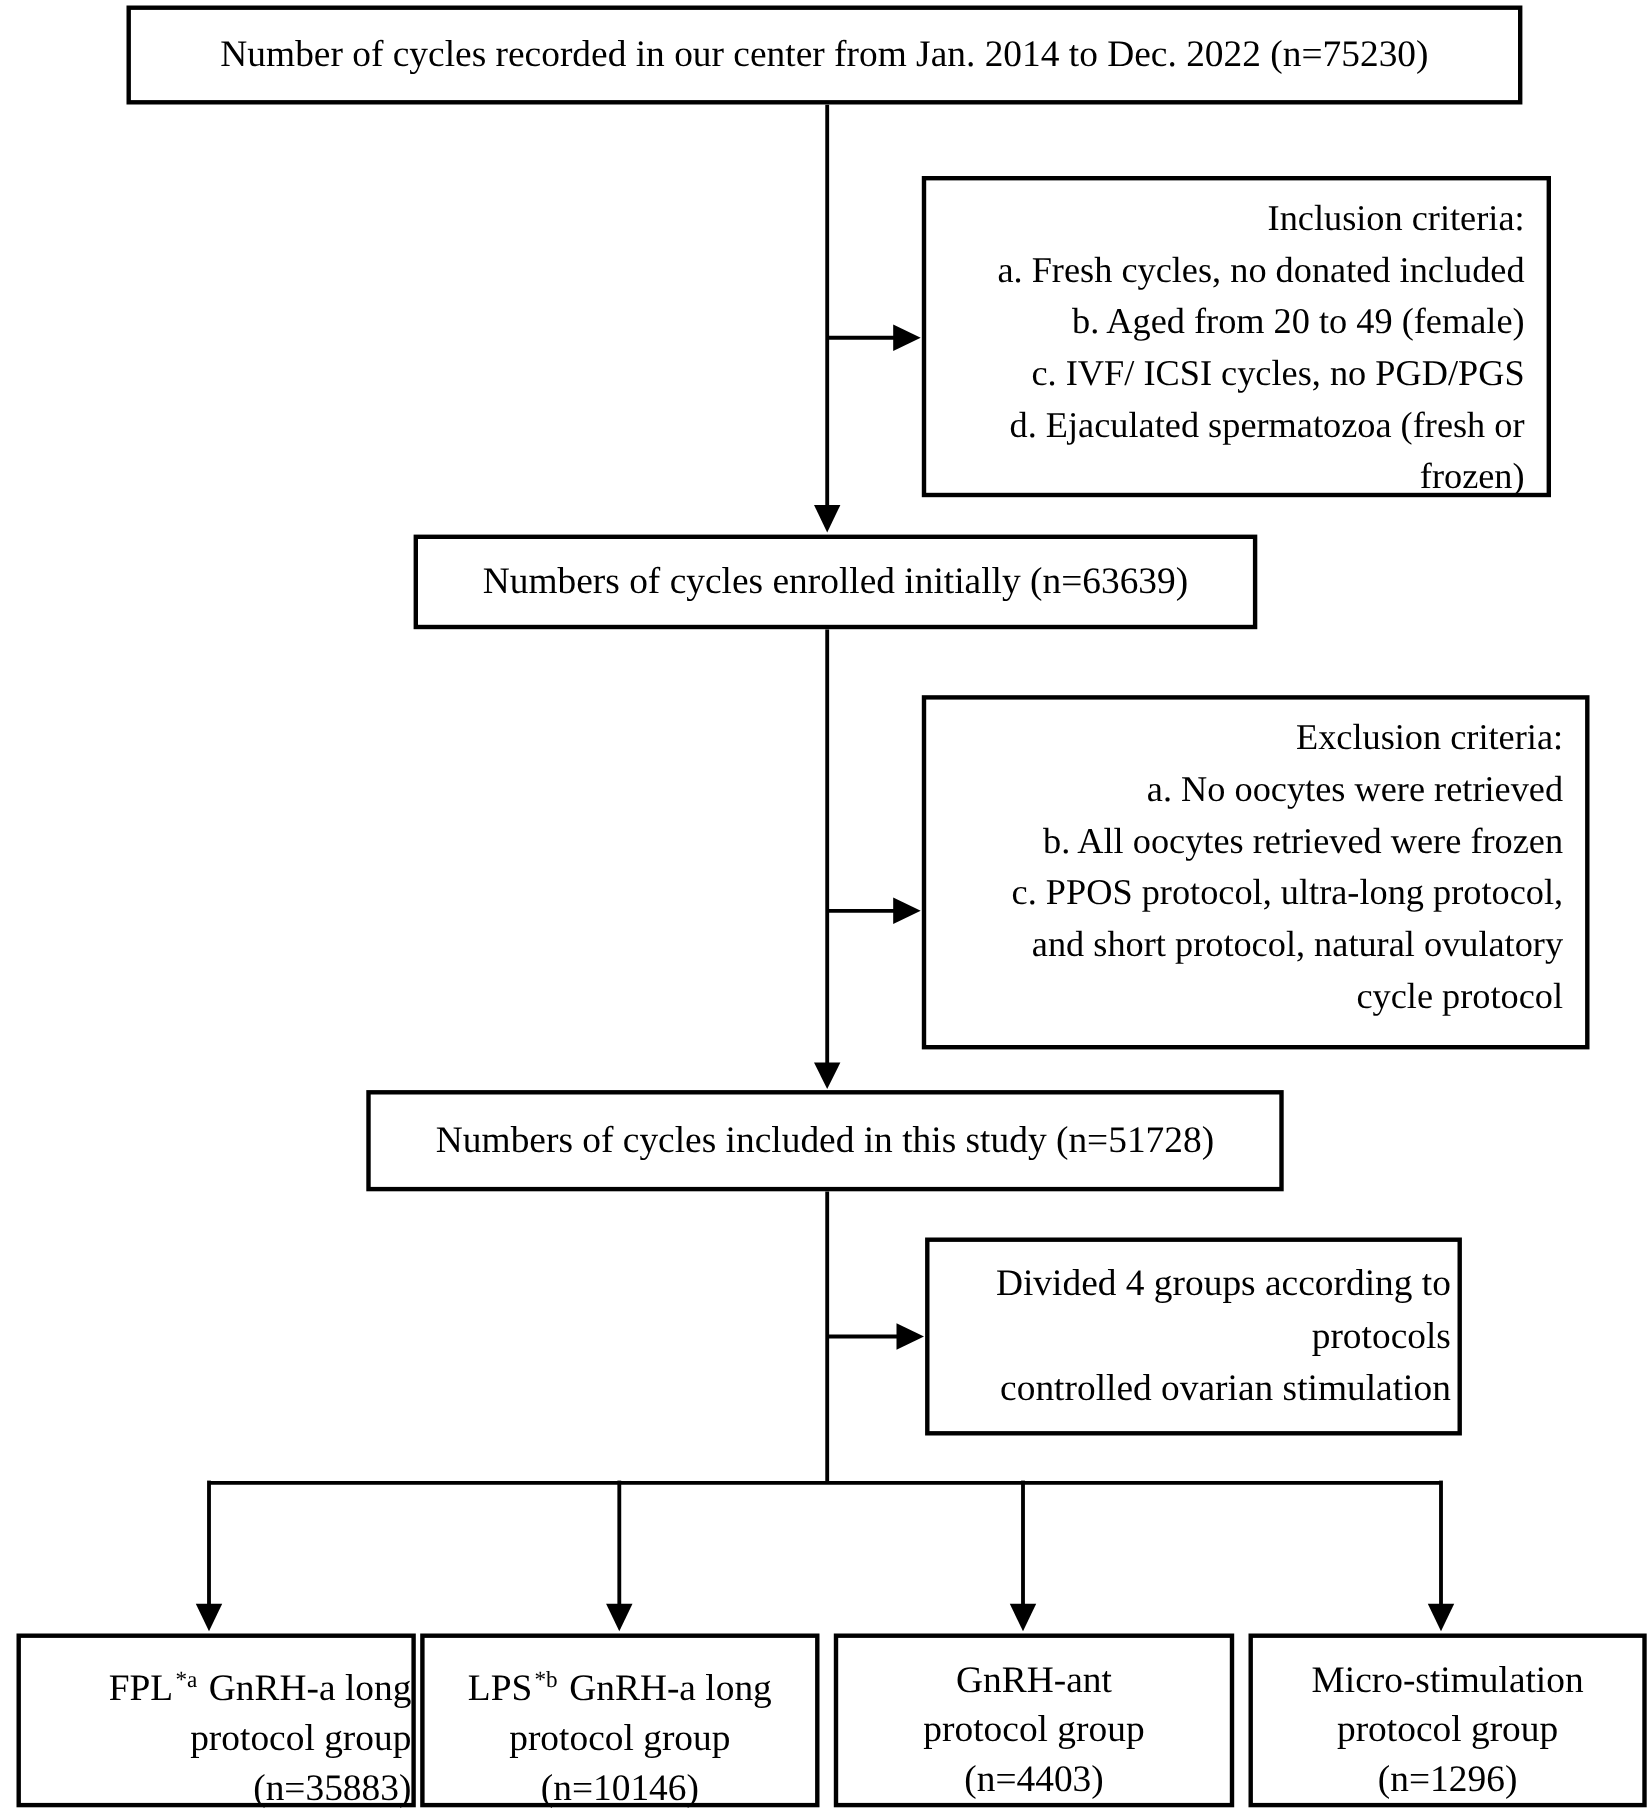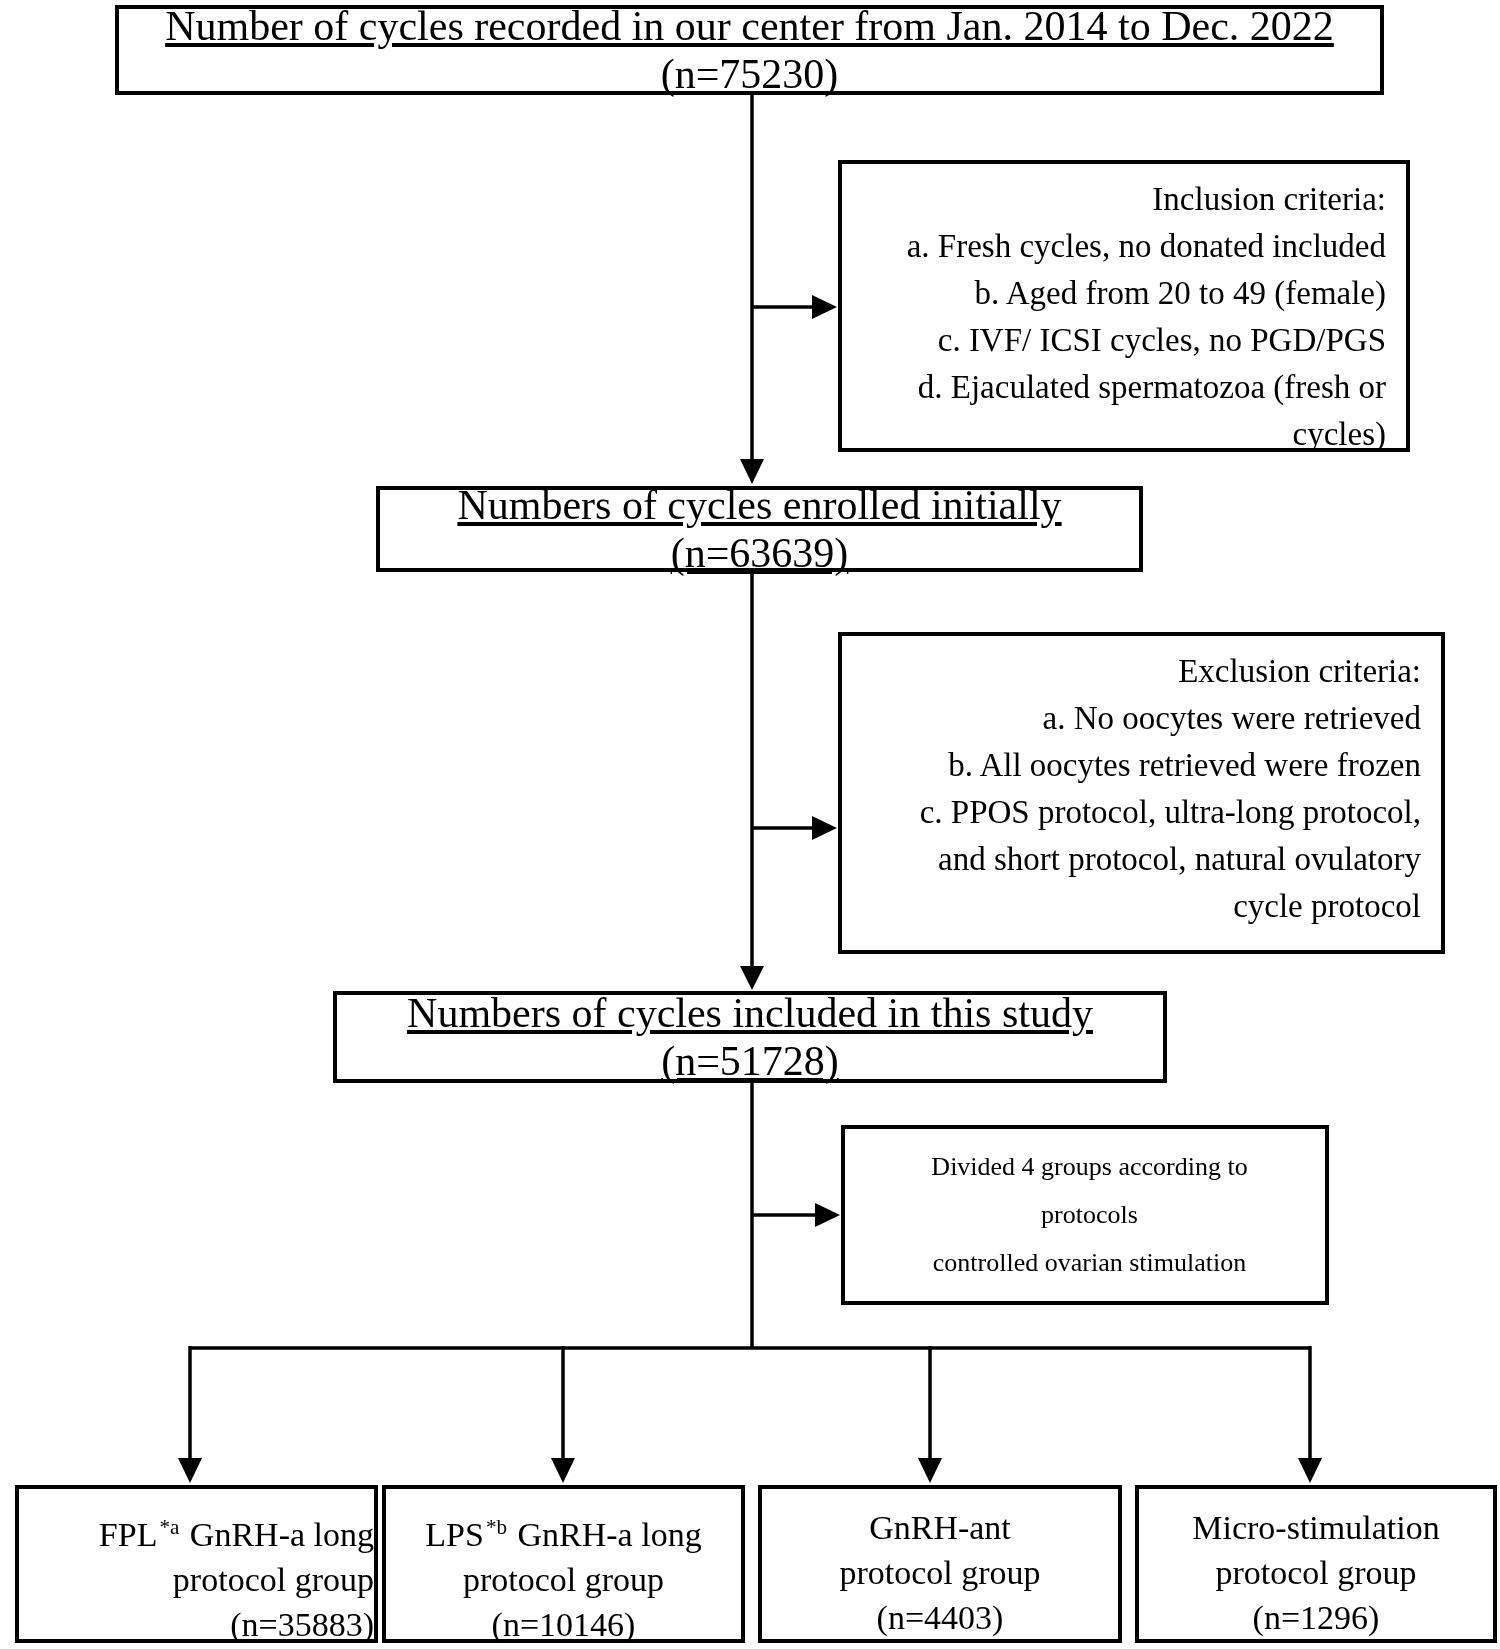--- a/index.html
+++ b/index.html
@@ -24,37 +24,36 @@
   }
   .box {
     position: absolute;
     box-sizing: border-box;
     background: #ffffff;
     border: 4px solid #000000;
   }
   .center-text {
     display: flex;
     align-items: center;
-    justify-content: flex-start;
+    justify-content: center;
     text-align: center;
-    font-size: 42px;
-    text-decoration: underline;
+    font-size: 34px;
   }
   .criteria {
     font-size: 33px;
     line-height: 47px;
     padding: 12px 20px 0 15px;
     text-align: right;
   }
   .criteria-line { white-space: nowrap; }
   .divided-text {
-    font-size: 26px;
+    font-size: 34px;
     line-height: 48px;
     padding: 14px 6px 0 15px;
-    text-align: center;
+    text-align: right;
   }
   .group-box {
     font-size: 34px;
     line-height: 45px;
     text-align: center;
     padding-top: 16px;
   }
   .sup {
     font-size: 0.62em;
     vertical-align: 0.55em;
@@ -136,21 +135,21 @@
   <div id="box-total" class="box center-text">
     <span>Number of cycles recorded in our center from Jan. 2014 to Dec. 2022 (n=75230)</span>
   </div>
 
   <div id="box-incl" class="box criteria">
     <div class="criteria-line">Inclusion criteria:</div>
     <div class="criteria-line">a. Fresh cycles, no donated included</div>
     <div class="criteria-line">b. Aged from 20 to 49 (female)</div>
     <div class="criteria-line">c. IVF/ ICSI cycles, no PGD/PGS</div>
     <div class="criteria-line">d. Ejaculated spermatozoa (fresh or</div>
-    <div class="criteria-line">cycles)</div>
+    <div class="criteria-line">frozen)</div>
   </div>
 
   <div id="box-enrolled" class="box center-text">
     <span>Numbers of cycles enrolled initially (n=63639)</span>
   </div>
 
   <div id="box-excl" class="box criteria">
     <div class="criteria-line">Exclusion criteria:</div>
     <div class="criteria-line">a. No oocytes were retrieved</div>
     <div class="criteria-line">b. All oocytes retrieved were frozen</div>

